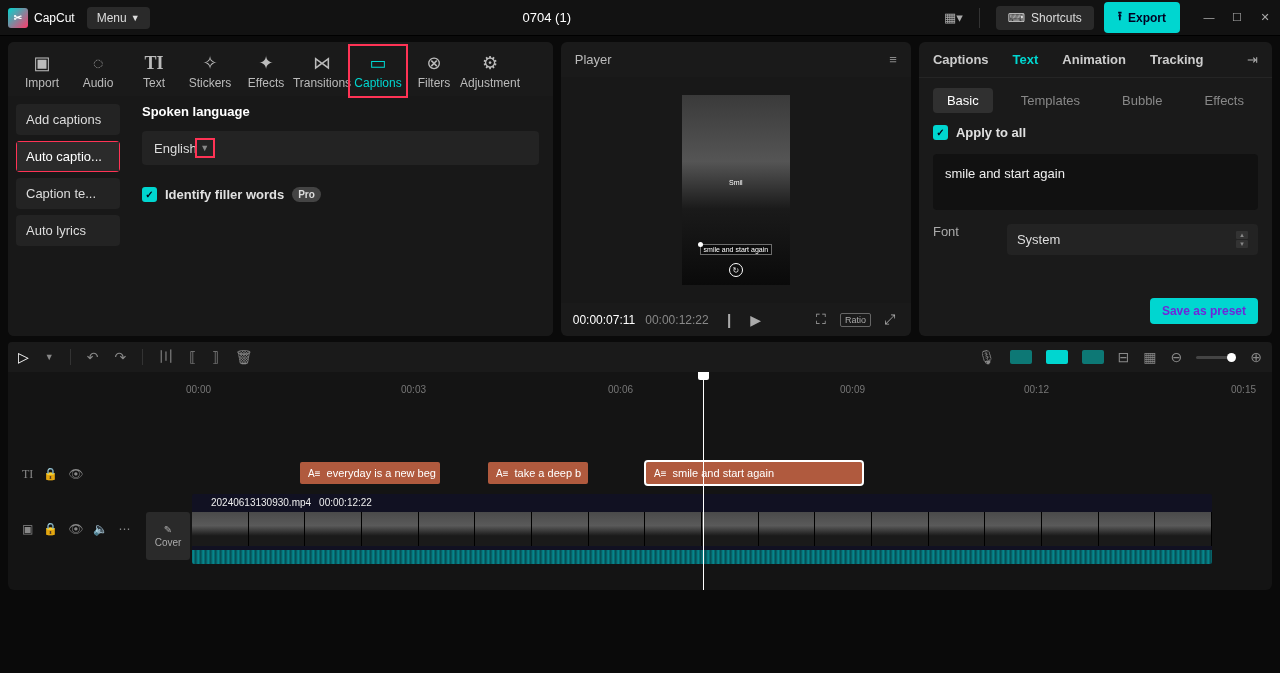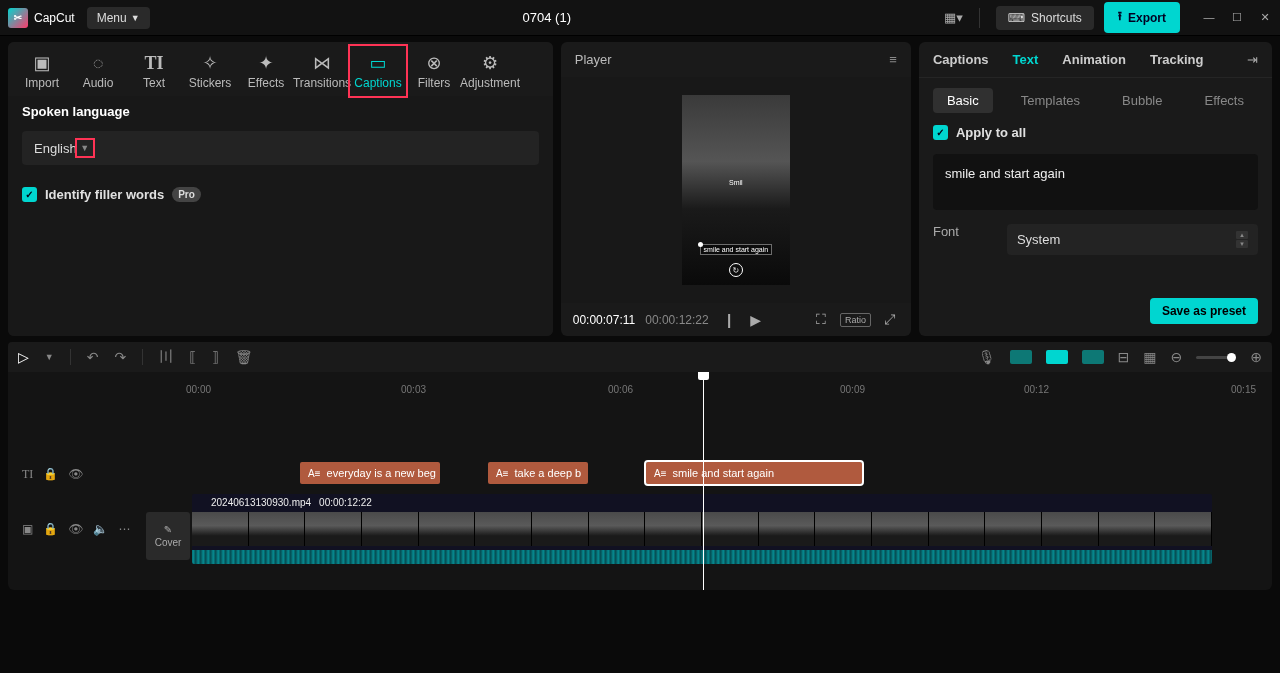--- a/index.html
+++ b/index.html
@@ -75,21 +75,21 @@
 .sub-tab { color: #888; font-size: 13px; padding: 5px 14px; border-radius: 4px; }
 .sub-tab.active { background: #303030; color: #fff; }
 .apply-row { display: flex; align-items: center; gap: 8px; padding: 2px 14px 10px 14px; }
 .caption-text { margin: 4px 14px; background: #111; padding: 12px; border-radius: 4px; font-size: 13px; color: #eee; min-height: 56px; }
 .prop-row { display: flex; padding: 10px 14px; gap: 24px; }
 .prop-label { color: #aaa; font-size: 13px; width: 50px; }
 .prop-input { flex: 1; background: #232323; border: none; color: #ddd; padding: 7px 10px; border-radius: 4px; display: flex; justify-content: space-between; align-items: center; font-size: 13px; }
 .stepper { display:flex; flex-direction:column; gap:1px; margin-left:6px; }
 .stepper span { width:12px; height:8px; background:#333; border-radius:1px; font-size:7px; color:#888; display:flex; align-items:center; justify-content:center; }
 .right-footer { margin-top: auto; display: flex; justify-content: flex-end; padding: 8px 14px 12px 14px; }
-.save-preset { background: #00d6d0; color: #000000; border: none; padding: 6px 12px; border-radius: 4px; font-size: 12px; font-weight: 600; }
+.save-preset { background: #00d6d0; color: #6d28d9; border: none; padding: 6px 12px; border-radius: 4px; font-size: 12px; font-weight: 600; }
 .cut-label { color:#888; font-size:13px; padding:0 14px 4px 14px; }
 
 .timeline-tools { height: 30px; background: #1a1a1a; margin: 6px 8px 0 8px; border-radius: 4px 4px 0 0; display: flex; align-items: center; padding: 0 10px; gap: 16px; }
 .tl-tool { color: #888; font-size: 14px; }
 .tl-tool.active { color: #fff; }
 .tl-tools-right { margin-left: auto; display: flex; align-items: center; gap: 14px; }
 .tl-snap { width: 22px; height: 14px; background: #00d6d0; border-radius: 2px; }
 .zoom-slider { width: 40px; height: 3px; background: #444; border-radius: 2px; position: relative; }
 .zoom-slider::after { content: ""; position: absolute; right: 0; top: -3px; width: 9px; height: 9px; background: #fff; border-radius: 50%; }
 
@@ -183,20 +183,29 @@
       <div class="tool-tab">
           <span class="icon">⊗</span>
           <span>Filters</span>
         </div>
       <div class="tool-tab">
           <span class="icon">⚙</span>
           <span>Adjustment</span>
         </div>
     </div>
     <div class="left-body">
+      <div class="left-sidebar">
+        <div class="side-item">Add captions</div>
+        <div class="side-item active">
+          <span class="highlight-box"></span>
+          <span>Auto captio...</span>
+        </div>
+        <div class="side-item">Caption te...</div>
+        <div class="side-item">Auto lyrics</div>
+      </div>
       <div class="left-content">
         <div class="section-title">Spoken language</div>
         <div class="lang-select">
           <span>English</span>
           <span class="chev-box">
             <span class="highlight-box"></span>
             <span style="font-size:9px;color:#888">▼</span>
           </span>
         </div>
         <div class="check-row">

